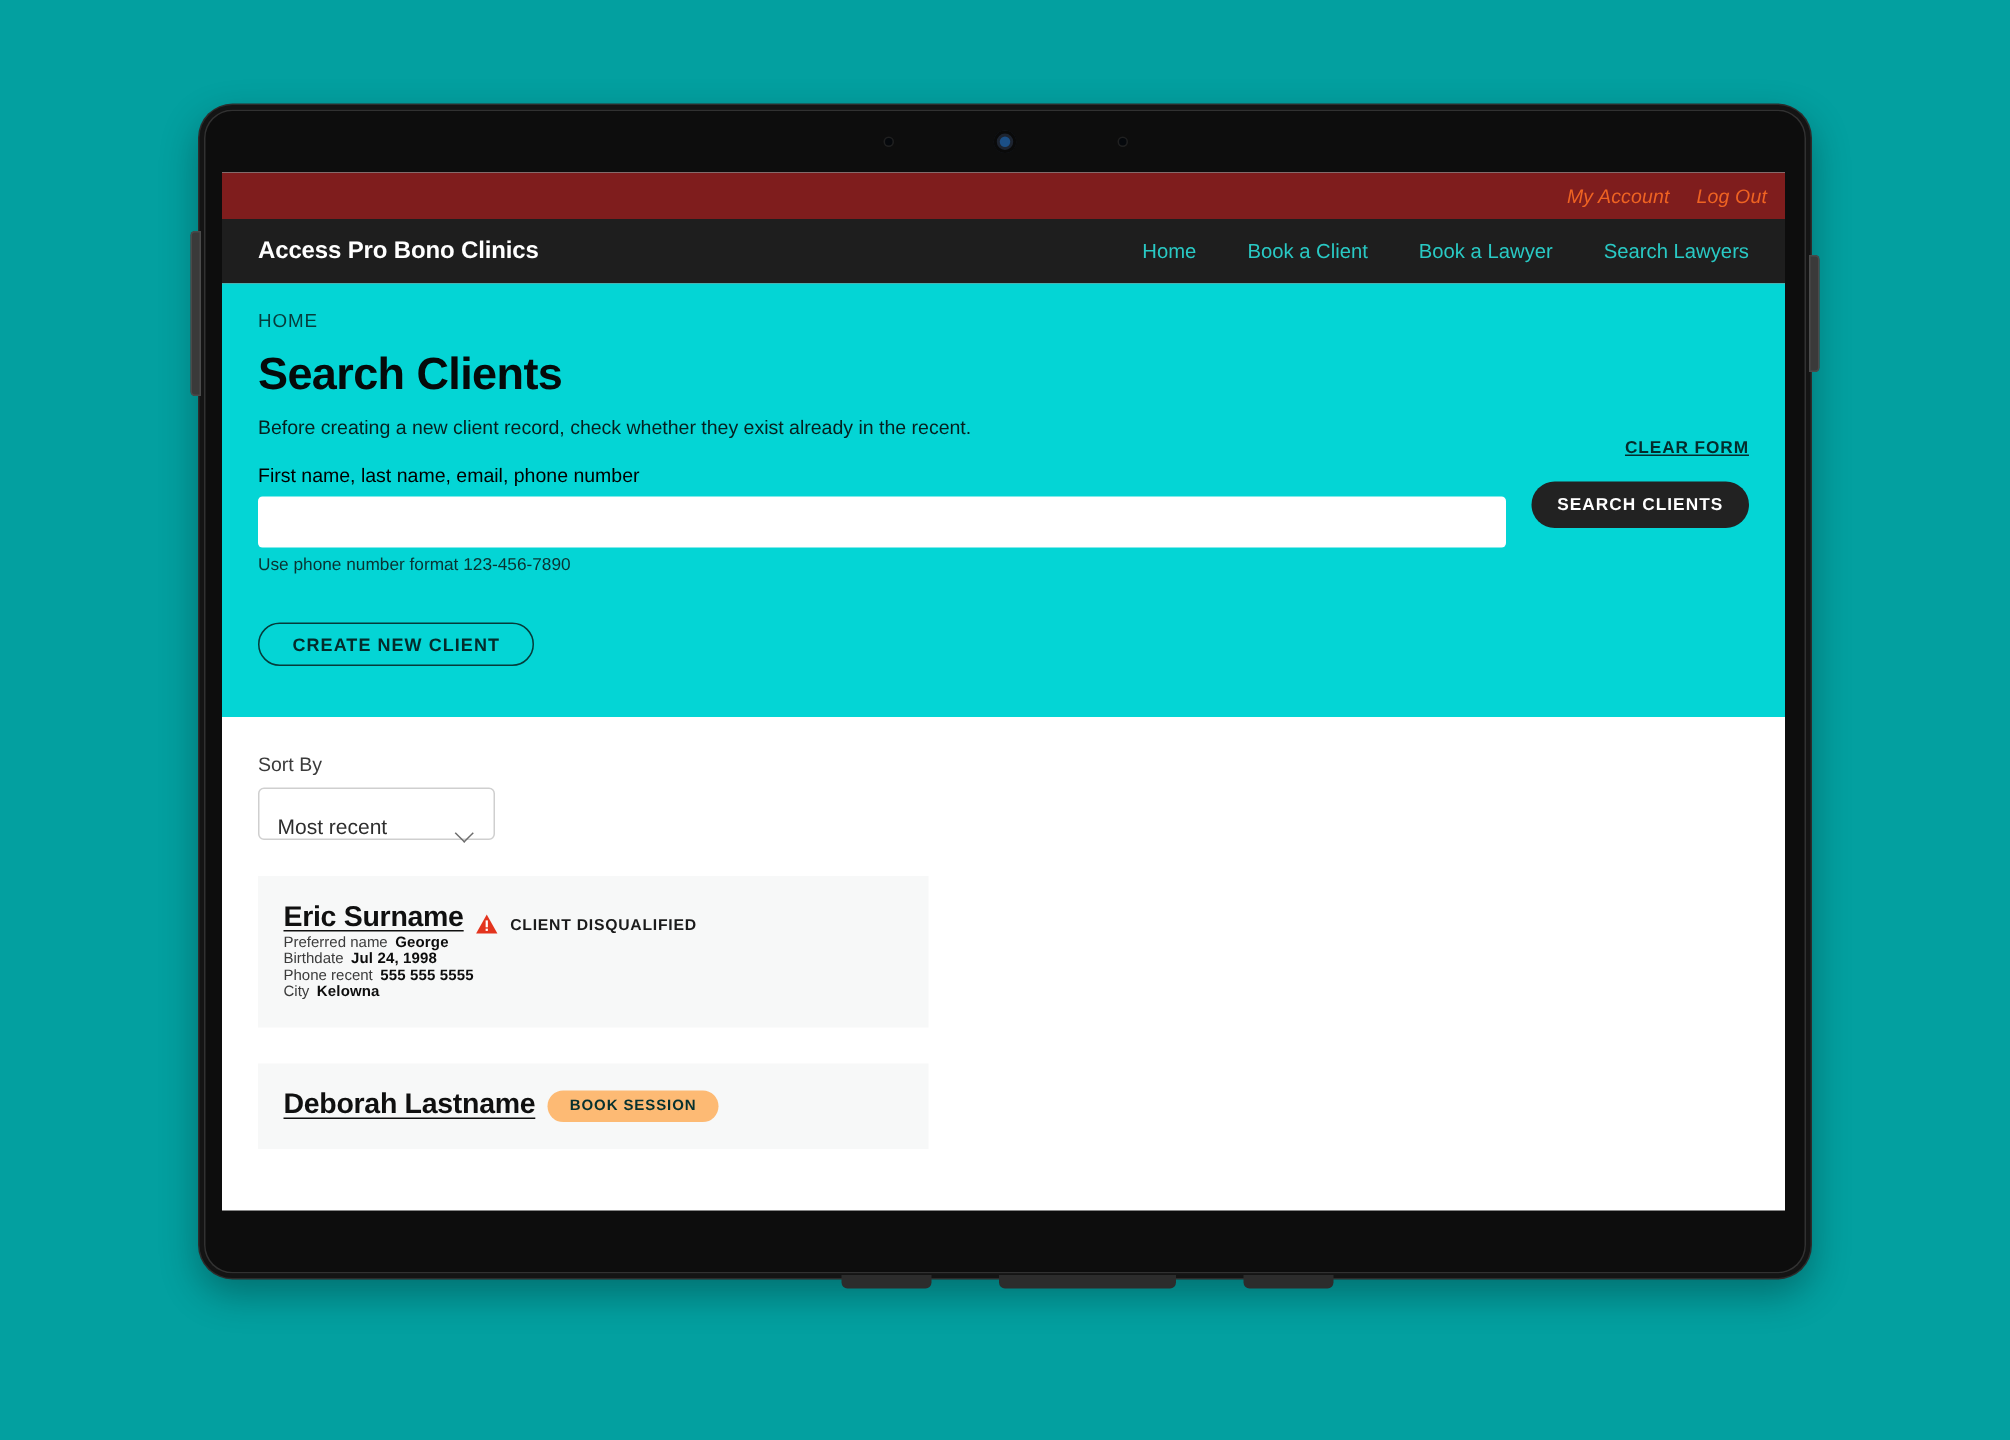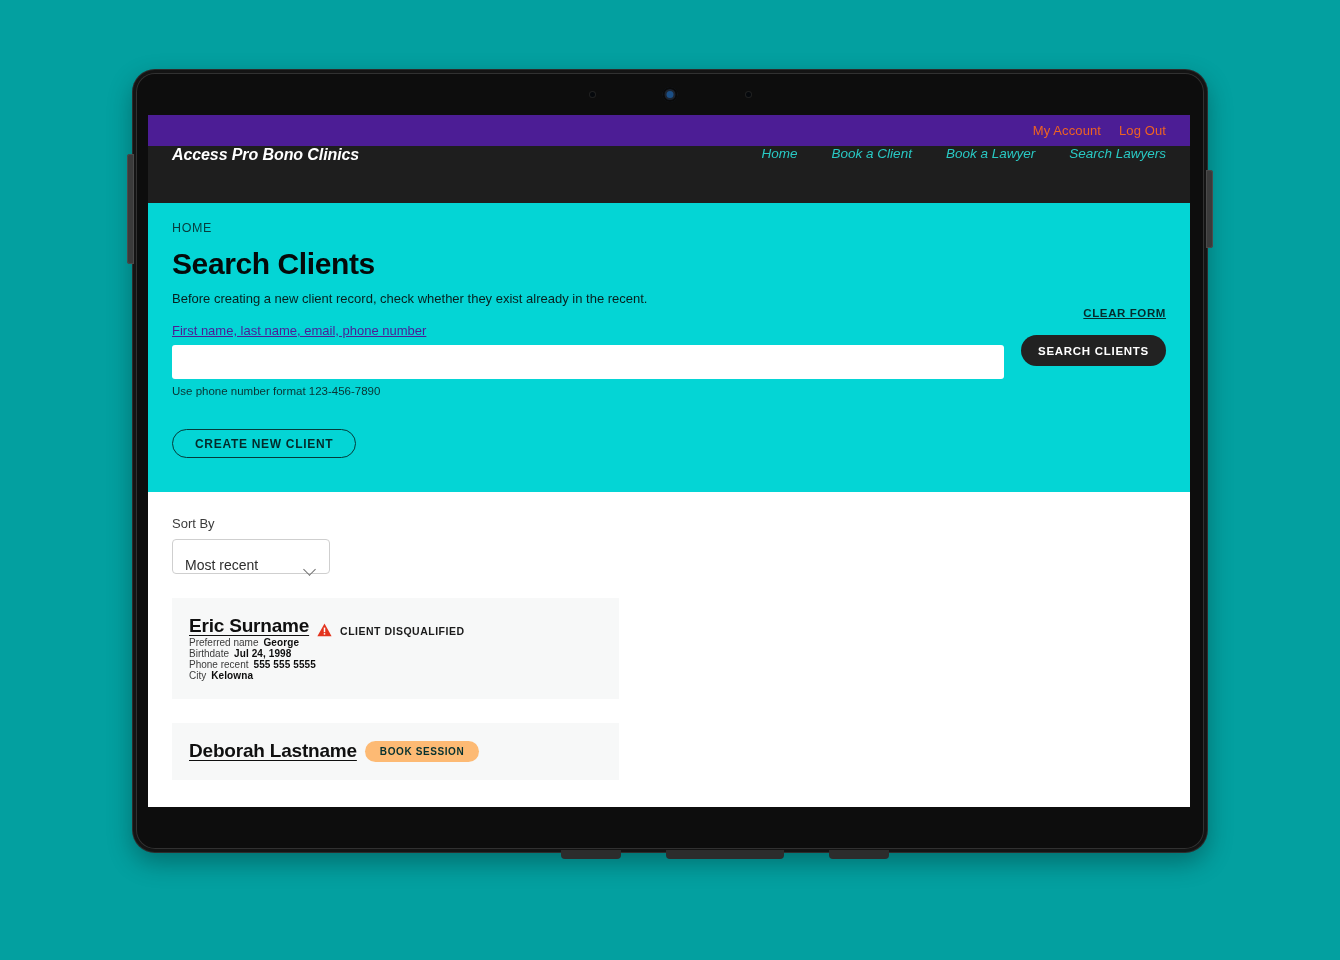--- a/index.html
+++ b/index.html
@@ -121,44 +121,44 @@
     top: 45px;
     width: 1042px;
     height: 692px;
     background: #ffffff;
     overflow: hidden;
   }
 
   
   .utility-bar {
     height: 31px;
-    background: #4c1d95;
+    background: #7f1d1d;
     display: flex;
     align-items: center;
     justify-content: flex-end;
-    padding-right: 24px;
+    padding-right: 12px;
     gap: 18px;
+    font-style: italic;
   }
   .utility-link {
     color: #ef6322;
     font-size: 13px;
     letter-spacing: 0.1px;
     text-decoration: none;
     cursor: pointer;
   }
 
   
   .navbar {
-    height: 57px;
+    height: 43px;
     background: #1e1e1e;
     display: flex;
-    align-items: flex-start;
+    align-items: center;
     justify-content: space-between;
     padding: 0 24px 0 24px;
-    font-style: italic;
   }
   .brand {
     color: #ffffff;
     font-size: 16px;
     font-weight: bold;
     letter-spacing: -0.1px;
   }
   .nav-links {
     display: flex;
     align-items: center;
@@ -192,22 +192,21 @@
     letter-spacing: -0.4px;
   }
   .hero-sub {
     margin-top: 10px;
     font-size: 13px;
     color: #06201f;
   }
   .field-label {
     margin-top: 17px;
     font-size: 13px;
-    color: #4c1d95;
-    text-decoration: underline;
+    color: #000000;
   }
 
   .form-row {
     margin-top: 7px;
     display: flex;
     align-items: flex-start;
     gap: 18px;
   }
   .search-input {
     width: 832px;

